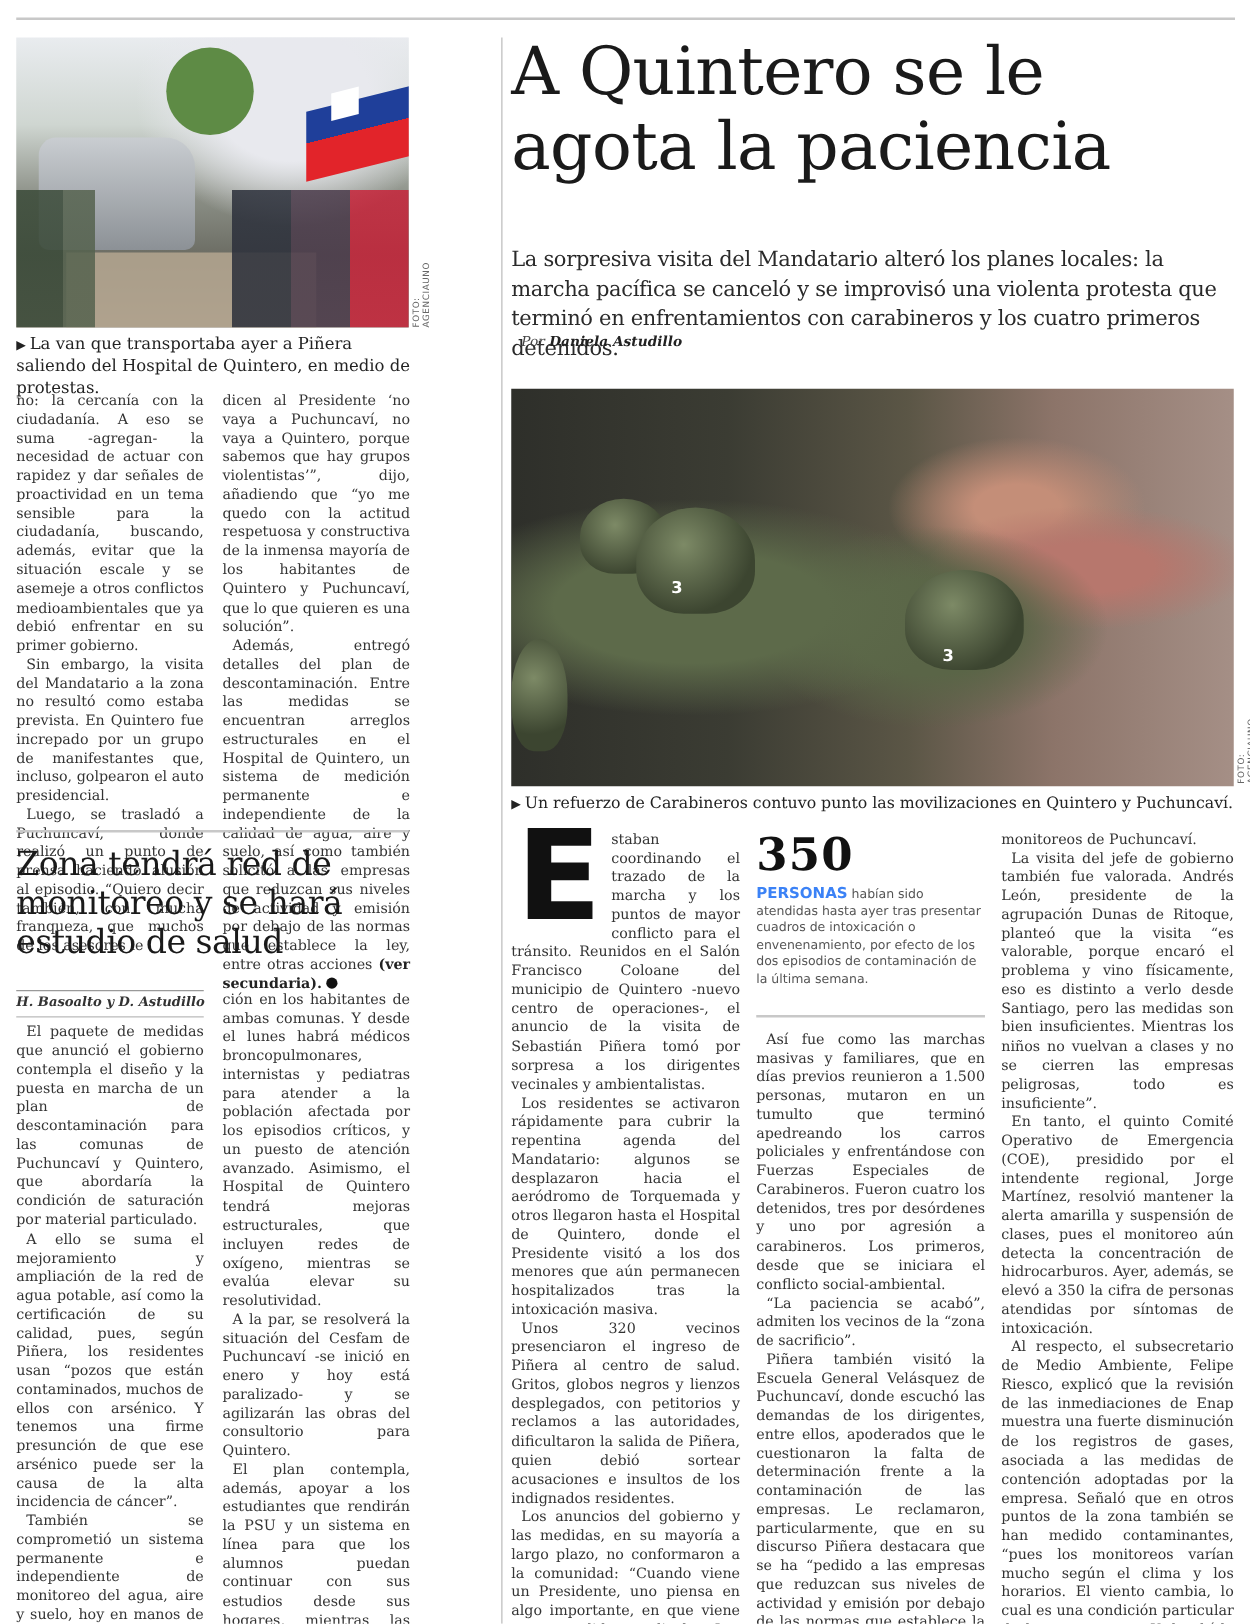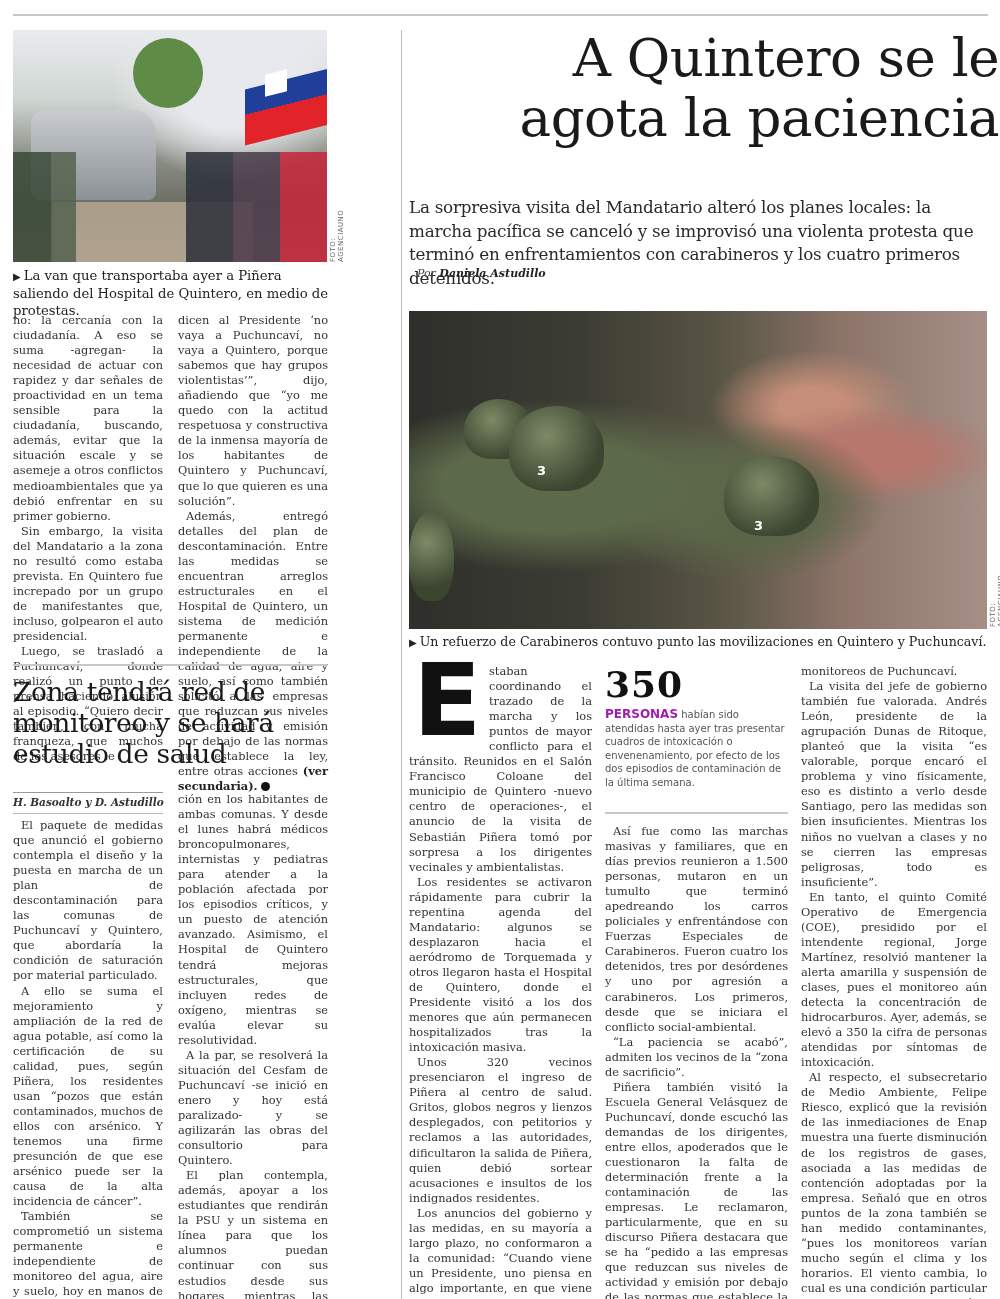--- a/index.html
+++ b/index.html
@@ -34,21 +34,21 @@
   .helmet { position: absolute; border-radius: 50% 50% 40% 40%; background: radial-gradient(circle at 40% 35%, #7d8a66, #3c4530 70%); }
   .num-badge { position: absolute; font-family: "DejaVu Sans", sans-serif; font-weight: bold; color: #fff; font-size: 13px; }
 
   
   .caption { position: absolute; font-family: "DejaVu Serif", serif; color: #222; }
   .caption .arrow { font-size: 10px; margin-right: 3px; }
   .caption-left { left: 13px; top: 267px; width: 320px; font-size: 13.2px; line-height: 17px; }
   .caption-main { left: 409px; top: 634px; width: 585px; font-size: 12.6px; line-height: 16px; white-space: nowrap; }
 
   
-  .headline { position: absolute; left: 409px; top: 28px; width: 590px; font-family: "DejaVu Serif", "Liberation Serif", serif; font-weight: normal; font-size: 53px; line-height: 60px; color: #1a1a1a; letter-spacing: -0.5px; text-align: right; }
+  .headline { position: absolute; left: 409px; top: 28px; width: 590px; font-family: "DejaVu Serif", "Liberation Serif", serif; font-weight: normal; font-size: 53px; line-height: 60px; color: #1a1a1a; letter-spacing: -0.5px; }
   .deck { position: absolute; left: 409px; top: 196px; width: 585px; font-size: 16.8px; line-height: 23.5px; color: #2a2a2a; letter-spacing: -0.25px; }
   .byline-main { position: absolute; left: 417px; top: 267px; font-size: 11px; color: #444; }
   .byline-main .by { font-style: italic; }
   .byline-main .name { font-style: italic; font-weight: bold; color: #222; }
 
   
   .col { position: absolute; font-size: 11.4px; line-height: 15.05px; color: #333; text-align: justify; hyphens: manual; }
   .col p { text-indent: 8px; }
   .col p.noindent { text-indent: 0; }
   .col b { font-weight: bold; color: #222; }
@@ -70,21 +70,21 @@
   .col-m1 { left: 409px; top: 664px; width: 183px; }
   .col-m2 { left: 605px; top: 824px; width: 183px; }
   .col-m3 { left: 801px; top: 664px; width: 186px; }
 
   .dropcap { float: left; width: 70px; height: 72px; margin: 5px 6px 0 4px; position: relative; }
   .dropcap span { position: absolute; left: 0; top: -18px; font-family: "DejaVu Sans", sans-serif; font-weight: bold; font-size: 100px; line-height: 100px; color: #111; }
 
   .fact-box { position: absolute; left: 605px; top: 664px; width: 183px; }
   .fact-number { font-family: "DejaVu Serif", serif; font-weight: bold; font-size: 36px; line-height: 40px; color: #111; letter-spacing: 1px; }
   .fact-text { margin-top: 4px; font-family: "DejaVu Sans", sans-serif; font-size: 10px; line-height: 13.5px; color: #555; }
-  .fact-text b { color: #a21caf; font-size: 12px; }
+  .fact-text b { color: #3b82f6; font-size: 12px; }
   .fact-rule { position: absolute; left: 605px; top: 812px; width: 183px; height: 2px; background: #c8c8c8; }
 </style>
 </head>
 <body>
 
 <div class="top-rule"></div>
 <div class="vrule"></div>
 
 <div class="photo photo-left">
   <div class="tree"></div>

